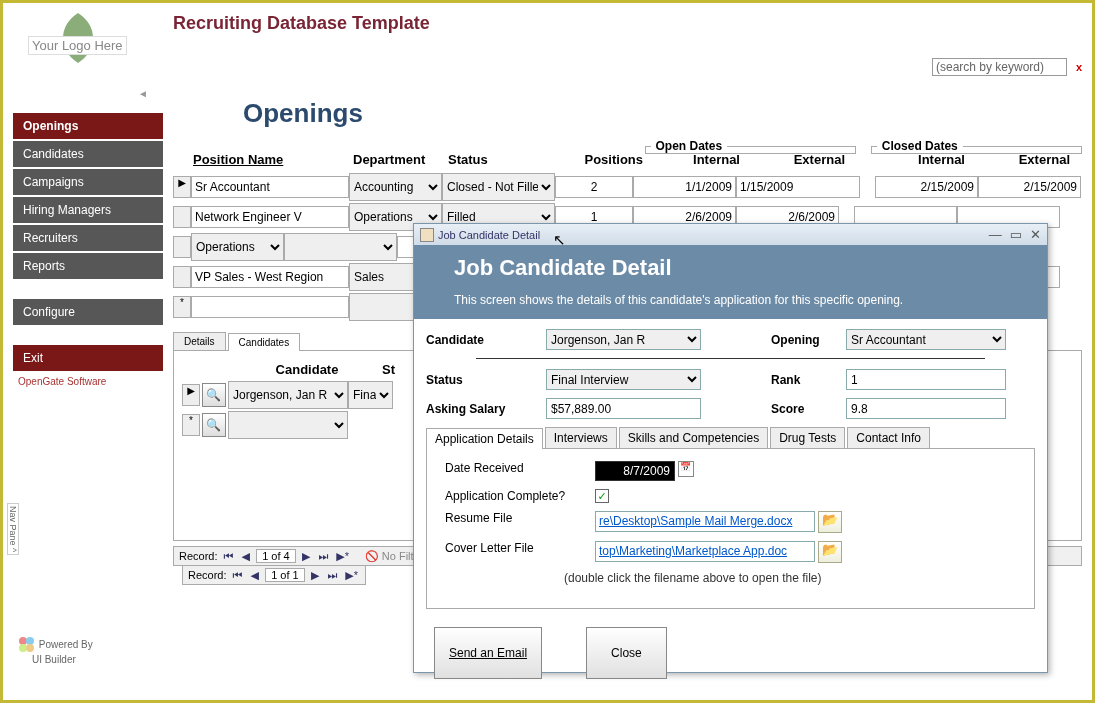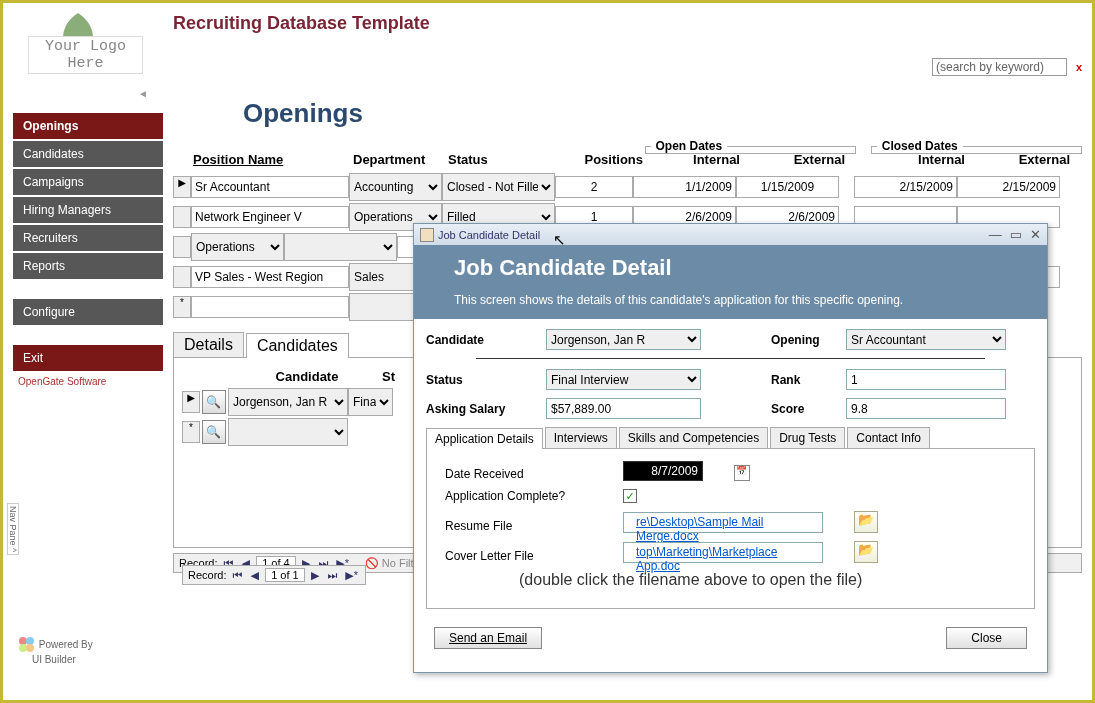--- a/index.html
+++ b/index.html
@@ -1,21 +1,21 @@
 <!DOCTYPE html>
 <html><head>
 <meta charset="utf-8">
 <style>
 * { box-sizing: border-box; margin: 0; padding: 0; }
 body { font-family: Tahoma, Arial, sans-serif; font-size: 11px; background: #fff; width: 1095px; height: 703px; overflow: hidden; position: relative; border: 3px solid #c4b935; }
 
 .header { display: flex; align-items: flex-start; padding: 5px 10px; }
 .logo-area { width: 130px; text-align: center; position: relative; }
 .logo-leaf { position: absolute; top: 0; left: 35px; width: 60px; height: 60px; }
-.logo-text { position: absolute; top: 28px; left: 15px; font-size: 15px; color: #888; border: 1px solid #ddd; padding: 1px 3px; background: #fff; font-family: Liberation Mono, monospace; }
+.logo-text { position: absolute; top: 28px; left: 15px; font-size: 13px; color: #888; border: 1px solid #ddd; padding: 1px 3px; background: #fff; }
 .app-title { color: #7a2535; font-size: 18px; font-weight: bold; margin-left: 30px; margin-top: 5px; }
 .search-box { position: absolute; right: 25px; top: 55px; border: 1px solid #999; padding: 1px 3px; font-size: 12px; color: #666; width: 135px; }
 .search-x { position: absolute; right: 10px; top: 58px; color: #c00; font-weight: bold; cursor: pointer; }
 
 .collapse-arrow { position: absolute; left: 135px; top: 85px; color: #999; font-size: 10px; cursor: pointer; }
 
 .sidebar { position: absolute; left: 10px; top: 110px; width: 150px; }
 .sidebar-item { background: #575757; color: #fff; padding: 6px 10px; margin-bottom: 2px; font-size: 12px; cursor: pointer; }
 .sidebar-item.active { background: #7a1818; font-weight: bold; }
 .sidebar-item.configure { margin-top: 20px; }
@@ -33,21 +33,21 @@
 .col-openings { width: 80px; text-align: right; }
 .col-date { width: 105px; text-align: right; padding-right: 8px; }
 
 .grid-row { display: flex; align-items: center; padding: 1px 0 1px 0; }
 .row-selector { width: 18px; height: 22px; border: 1px solid #aaa; background: #eee; text-align: center; font-size: 10px; cursor: pointer; }
 .cell-input { border: 1px solid #aaa; padding: 2px 3px; font-size: 12px; height: 22px; }
 .cell-select { border: 1px solid #aaa; font-size: 12px; height: 28px; }
 
 .tabs-area { margin-top: 10px; margin-left: 0; }
 .tab-strip { display: flex; border-bottom: 1px solid #aaa; }
-.tab { border: 1px solid #aaa; border-bottom: none; padding: 3px 10px; font-size: 16px; background: #eee; cursor: pointer; margin-right: 2px; }
+.tab { border: 1px solid #aaa; border-bottom: none; padding: 3px 10px; font-size: 10px; background: #eee; cursor: pointer; margin-right: 2px; }
 .tab.active { background: #fff; position: relative; top: 1px; }
 
 .subgrid { border: 1px solid #aaa; border-top: none; padding: 8px; background: #fff; height: 190px; }
 .subgrid-header { display: flex; font-weight: bold; font-size: 13px; padding: 3px 0 3px 50px; }
 .subgrid-row { display: flex; align-items: center; padding: 1px 0; }
 .lookup-btn { width: 24px; height: 24px; border: 1px solid #888; background: linear-gradient(#fff,#ddd); cursor: pointer; text-align: center; font-size: 12px; margin: 0 2px; }
 
 .record-nav { border: 1px solid #aaa; background: #f0f0f0; padding: 2px 5px; font-size: 11px; display: flex; align-items: center; gap: 4px; }
 .nav-btn { cursor: pointer; color: #336; padding: 0 2px; }
 
@@ -67,29 +67,29 @@
 .form-row { display: flex; align-items: center; margin-bottom: 8px; }
 .form-label { font-weight: bold; font-size: 12px; width: 120px; }
 .form-label2 { font-weight: bold; font-size: 12px; width: 75px; }
 .form-input { border: 1px solid #8aa; padding: 2px 4px; font-size: 12px; height: 21px; }
 .form-select { border: 1px solid #8aa; font-size: 12px; height: 21px; }
 .divider { border-bottom: 1px solid #333; margin: 5px 50px 10px 50px; }
 .subtabs { display: flex; border-bottom: 1px solid #aaa; margin-top: 8px; }
 .subtab { border: 1px solid #aaa; border-bottom: none; padding: 3px 8px; font-size: 12px; background: #eee; cursor: pointer; margin-right: 2px; }
 .subtab.active { background: #fff; position: relative; top: 1px; }
 .subtab-content { border: 1px solid #aaa; border-top: none; padding: 12px 18px; height: 160px; }
-.detail-row { display: flex; align-items: flex-end; margin-bottom: 8px; gap: 28px; }
+.detail-row { display: flex; align-items: flex-start; margin-bottom: 8px; }
 .detail-label { font-size: 12px; width: 150px; }
 .date-input { border: 1px solid #333; background: #000; color: #fff; padding: 2px 4px; font-size: 12px; width: 80px; text-align: right; }
 .cal-icon { display: inline-block; width: 16px; height: 16px; border: 1px solid #888; background: #fff; margin-left: 3px; cursor: pointer; font-size: 9px; text-align: center; }
 .checkbox { width: 14px; height: 14px; border: 1px solid #666; color: #090; text-align: center; font-size: 11px; line-height: 12px; cursor: pointer; }
-.file-link { border: 1px solid #8aa; padding: 2px 12px; font-size: 12px; color: #0058cc; text-decoration: underline; width: 200px; display: inline-block; height: 21px; cursor: pointer; }
+.file-link { border: 1px solid #8aa; padding: 2px 3px; font-size: 12px; color: #0058cc; text-decoration: underline; width: 220px; display: inline-block; height: 21px; cursor: pointer; }
 .folder-btn { display: inline-block; width: 24px; height: 22px; border: 1px solid #aa8; background: linear-gradient(#fff,#eed); cursor: pointer; margin-left: 3px; text-align: center; font-size: 13px; }
-.hint { font-size: 16px; color: #333; margin-left: 74px; margin-top: 2px; }
-.modal-actions { display: flex; justify-content: space-between; padding: 8px 20px; }
+.hint { font-size: 12px; color: #333; margin-left: 119px; margin-top: 2px; }
+.modal-actions { display: flex; padding: 8px 20px; gap: 44px; }
 .action-btn { border: 1px solid #888; background: linear-gradient(#fff,#e0e0e0); padding: 3px 14px; font-size: 12px; cursor: pointer; text-decoration: underline; }
 .cursor-arrow { position: absolute; left: 550px; top: 228px; font-size: 15px; pointer-events: none; }
 .vertical-label { position: absolute; left: 4px; top: 500px; writing-mode: vertical-rl; font-size: 9px; color: #666; border: 1px solid #ccc; padding: 2px 0; }
 </style>
 </head>
 <body>
 
 <div class="header">
   <div class="logo-area">
     <svg class="logo-leaf" viewBox="0 0 60 60">
@@ -142,21 +142,21 @@
   </div>
 
   <div id="grid-rows">
       <div class="grid-row">
     <div class="row-selector">▶</div>
     <input class="cell-input" style="width: 158px;" value="Sr Accountant">
     <select class="cell-select" style="width:93px"><option>Accounting</option></select>
     <select class="cell-select" style="width:113px"><option>Closed - Not Filled</option></select>
     <input class="cell-input" style="width: 78px; text-align: center;" value="2">
     <input class="cell-input" style="width: 103px; text-align: right;" value="1/1/2009">
-    <input class="cell-input" style="width: 103px; text-align: center;" value="1/15/2009">
+    <input class="cell-input" style="width: 124px; text-align: left;" value="1/15/2009">
     <div style="width:15px"></div>
     <input class="cell-input" style="width: 103px; text-align: right;" value="2/15/2009">
     <input class="cell-input" style="width: 103px; text-align: right;" value="2/15/2009">
   </div>
       <div class="grid-row">
     <div class="row-selector"></div>
     <input class="cell-input" style="width: 158px;" value="Network Engineer V">
     <select class="cell-select" style="width:93px"><option>Operations</option></select>
     <select class="cell-select" style="width:113px"><option>Filled</option></select>
     <input class="cell-input" style="width: 78px; text-align: center;" value="1">
@@ -316,16 +316,16 @@
       <div class="detail-row">
         <span class="detail-label">Cover Letter File</span>
         <span class="file-link">top\Marketing\Marketplace App.doc</span>
         <span class="folder-btn">📂</span>
       </div>
       <div class="hint">(double click the filename above to open the file)</div>
     </div>
   </div>
   <div class="modal-actions">
     <button class="action-btn">Send an Email</button>
-    <button class="action-btn" style="text-decoration:none; padding:3px 24px;">Close</button>
+    <button class="action-btn" style="text-decoration:none; padding:18px 24px;">Close</button>
   </div>
 </div>
 <div class="cursor-arrow">↖</div>
 
 </body></html>

